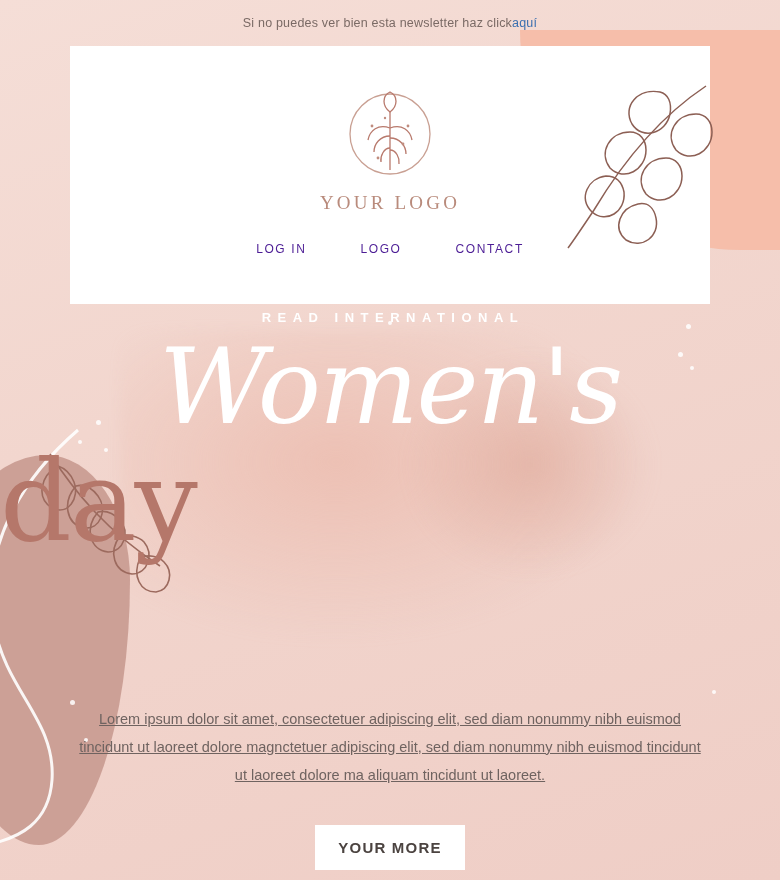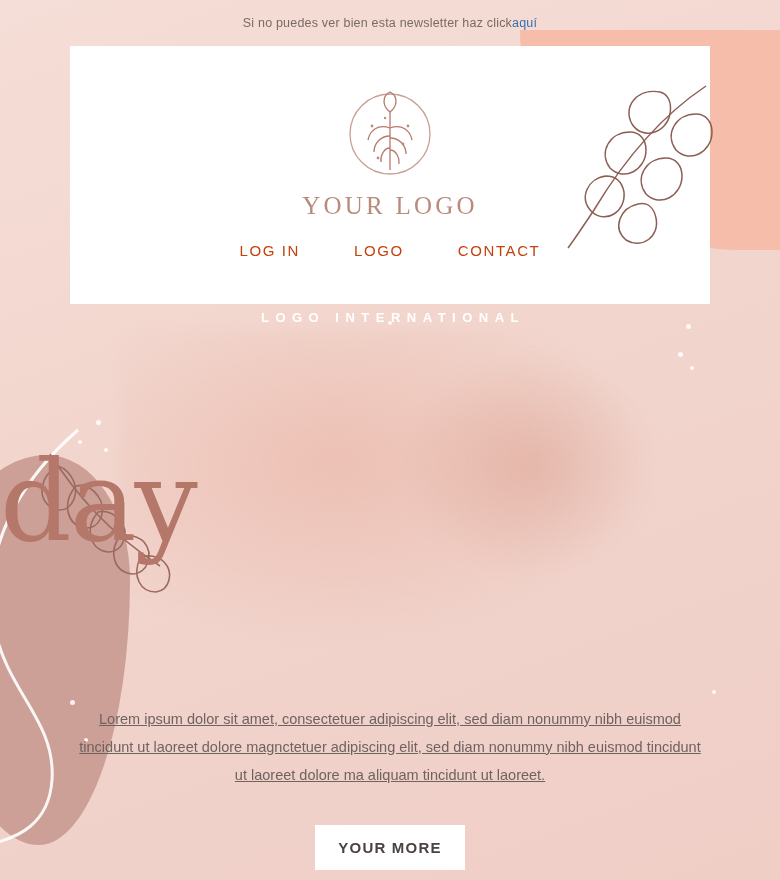--- a/index.html
+++ b/index.html
@@ -104,37 +104,37 @@
     top: 36px;
     text-align: center;
   }
   .logo-mark {
     display: block;
     margin: 0 auto;
   }
   .logo-text {
     margin-top: 10px;
     font-family: "Liberation Serif", serif;
-    font-size: 25px;
+    font-size: 19px;
     letter-spacing: 3.2px;
     color: #b98b7c;
   }
 
   .nav {
     position: absolute;
     left: 0; right: 0;
     top: 196px;
     display: flex;
     justify-content: center;
     gap: 54px;
   }
   .nav a {
-    font-size: 15px;
+    font-size: 12px;
     letter-spacing: 1.6px;
-    color: #c2410c;
+    color: #4c1d95;
     text-decoration: none;
   }
 
   
   .leaves-top {
     position: absolute;
     right: -10px;
     top: 34px;
     width: 210px;
     height: 185px;
@@ -300,22 +300,23 @@
     </div>
 
     <nav class="nav">
       <a href="#">LOG IN</a>
       <a href="#">LOGO</a>
       <a href="#">CONTACT</a>
     </nav>
   </div>
 
   <div class="hero">
-    <div class="kicker">LOGO INTERNATIONAL</div>
+    <div class="kicker">READ INTERNATIONAL</div>
     <div class="script">
+      <div class="line1">Women's</div>
       <div class="line2">day</div>
     </div>
   </div>
 
   <p class="body-copy">Lorem ipsum dolor sit amet, consectetuer adipiscing elit, sed diam nonummy nibh euismod tincidunt ut laoreet dolore magnctetuer adipiscing elit, sed diam nonummy nibh euismod tincidunt ut laoreet dolore ma aliquam tincidunt ut laoreet.</p>
 
   <button class="cta">YOUR MORE</button>
 
 </div>
 

